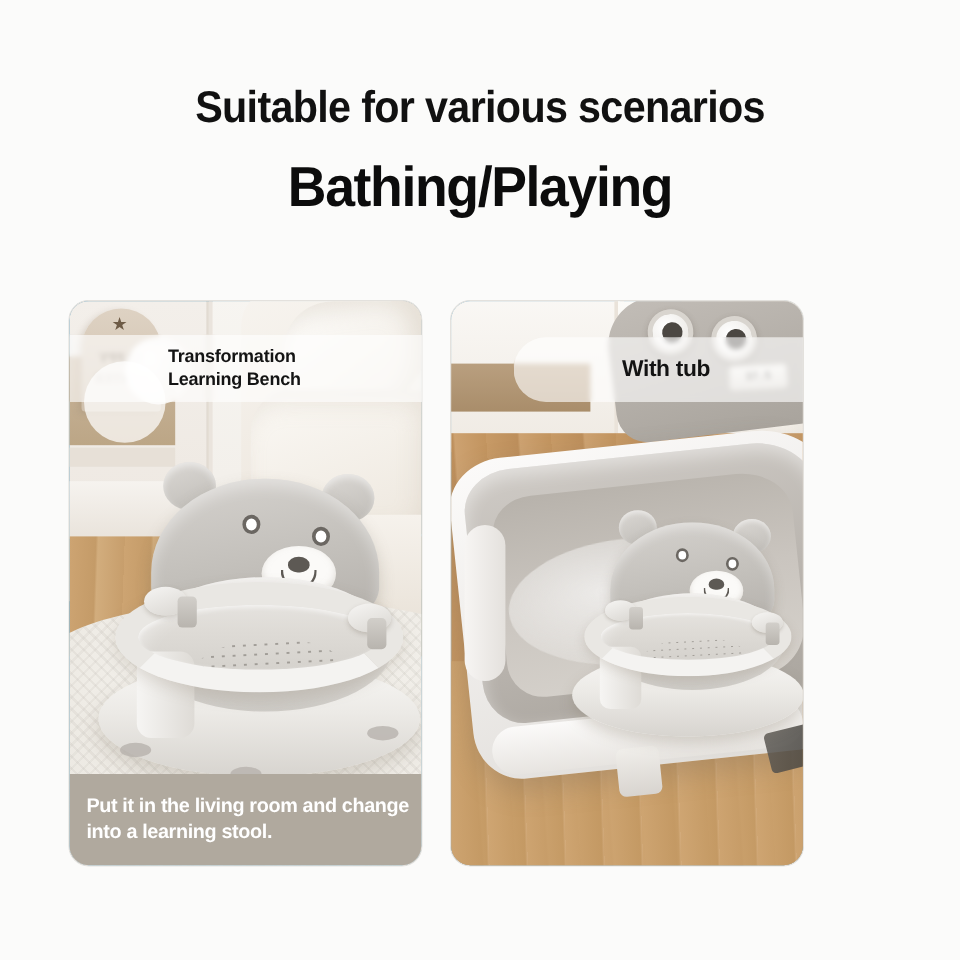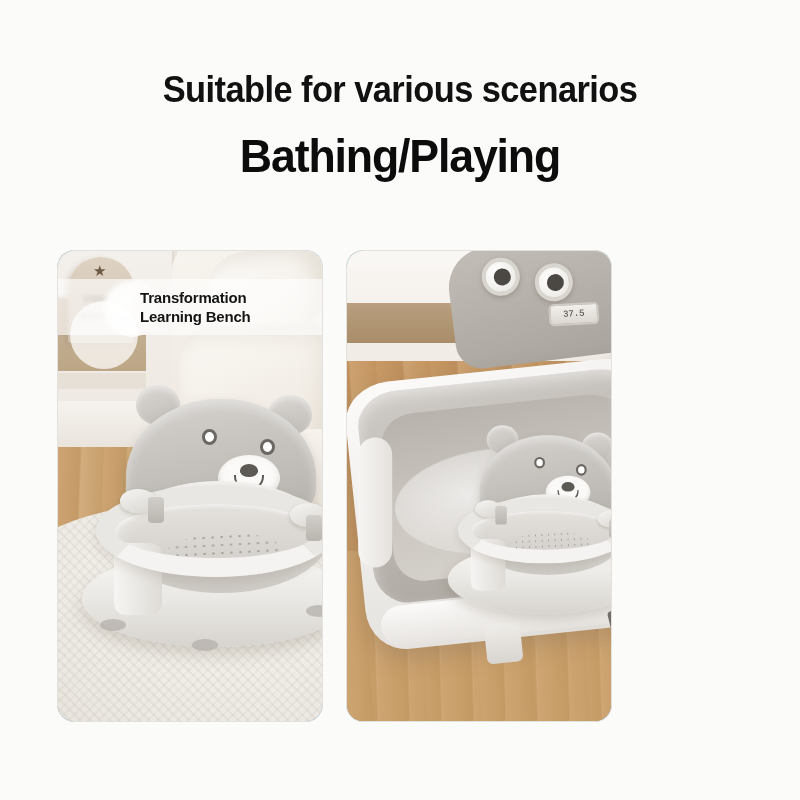--- a/index.html
+++ b/index.html
@@ -21,21 +21,21 @@
   .h-main {
     margin-top: 22px;
     font-size: 47px; font-weight: 700; color: #0c0c0c;
     letter-spacing: -1.2px; line-height: 1.05; white-space: nowrap;
     transform: scaleX(0.95); transform-origin: center;
   }
 
   
   .cards { position: absolute; top: 250px; left: 57px; width: 700px; height: 472px; display: flex; gap: 23px; }
   .card {
-    position: relative; width: 266px; height: 472px;
+    position: relative; width: 295px; height: 472px;
     border-radius: 17px; overflow: hidden;
     border: 1px solid #e3e1dd;
     background: #0369a1;
   }
 
   
   .scene { position: absolute; inset: 0; overflow: hidden; }
 
   
   .lr-wall { position: absolute; inset: 0; background: linear-gradient(180deg,#efeae4 0%, #eae4dd 45%, #e6ded6 100%); }
@@ -453,20 +453,24 @@
           <div class="hinge" style="left:214px; top:122px;"></div>
         </div>
       </div>
 
       <div class="badge badge-left">
         <div class="badge-left-cap"></div>
         <div class="label">Transformation
 Learning Bench</div>
       </div>
 
+      <div class="caption two-line">
+        <div class="ctext">Put it in the living room and change
+into a learning stool.</div>
+      </div>
     </div>
 
     <div class="card">
       <div class="scene">
         <div class="br-wall"></div>
         <div class="br-cab">
           <div class="br-cab-dark"></div>
         </div>
         <div class="br-door"></div>
         <div class="br-door2"></div>
@@ -515,17 +519,20 @@
           <div class="seat-mesh"></div>
           <div class="pillar"></div>
           <div class="rail"></div>
           <div class="rail-knob" style="left:28px; top:96px;"></div>
           <div class="rail-knob" style="left:198px; top:110px;"></div>
           <div class="hinge" style="left:56px; top:104px;"></div>
           <div class="hinge" style="left:214px; top:122px;"></div>
         </div>
       </div>
 
+      <div class="badge badge-right">
+        <div class="label">With tub</div>
+      </div>
 
     </div>
 
   </div>
 </div>
 
 </body></html>

